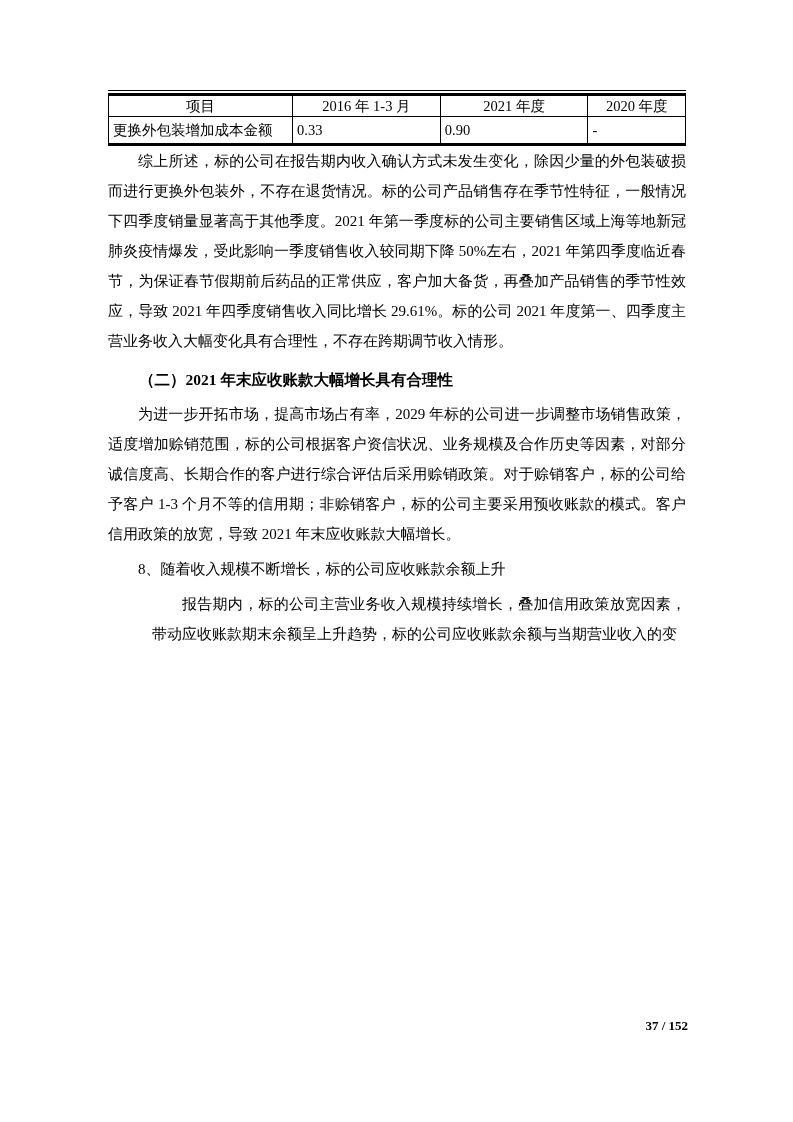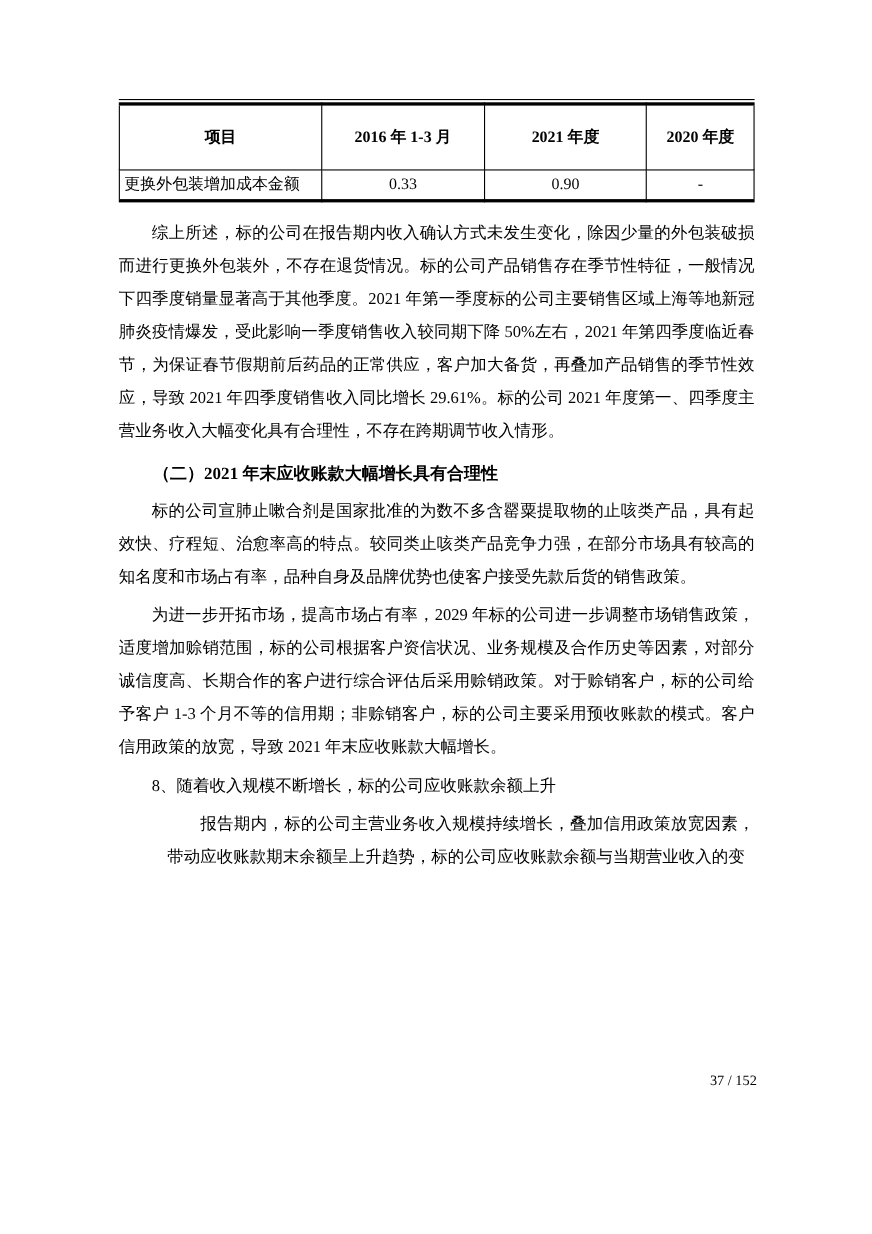--- a/index.html
+++ b/index.html
@@ -30,68 +30,67 @@
   table.cost-table {
     width: 100%;
     border-collapse: collapse;
     border: 1px solid #000;
     border-top: 3px solid #000;
     border-bottom: 3px solid #000;
     font-size: 14.5px;
   }
   table.cost-table th {
     border: 1px solid #000;
-    font-weight: bold;
+    font-weight: normal;
     text-align: center;
-    padding: 20px 4px;
+    padding: 1px 4px;
     line-height: 18px;
   }
   table.cost-table td {
     border: 1px solid #000;
-    text-align: center;
+    text-align: left;
     padding: 4px 4px;
     line-height: 18px;
   }
   table.cost-table td.item-cell {
     text-align: left;
     padding-left: 4px;
   }
   
   .para {
     font-size: 15px;
     line-height: 30px;
     text-align: justify;
     text-indent: 2em;
     margin: 0 0 5px 0;
   }
   .para.first {
-    margin-top: 13px;
   }
   .heading {
     font-size: 15.5px;
     font-weight: bold;
     line-height: 30px;
     text-indent: 2em;
     margin: 9px 0 4px 0;
   }
   .subhead {
     margin-top: 5px;
     margin-bottom: 5px;
   }
   .last-para {
     margin-bottom: 0;
     margin-left: 44px;
   }
   
   .footer {
     position: absolute;
     right: 105px;
-    top: 974px;
+    top: 1018px;
     font-size: 13px;
-    font-weight: normal;
+    font-weight: bold;
     font-family: "Liberation Serif", "DejaVu Serif", serif;
   }
 </style>
 </head>
 <body>
 
 <div class="page">
   <div class="content">
 
     <div class="table-wrap">
@@ -120,21 +119,20 @@
         </tbody>
       </table>
     </div>
 
     <p class="para first">综上所述，标的公司在报告期内收入确认方式未发生变化，除因少量的外包装破损而进行更换外包装外，不存在退货情况。标的公司产品销售存在季节性特征，一般情况下四季度销量显著高于其他季度。2021 年第一季度标的公司主要销售区域上海等地新冠肺炎疫情爆发，受此影响一季度销售收入较同期下降 50%左右，2021 年第四季度临近春节，为保证春节假期前后药品的正常供应，客户加大备货，再叠加产品销售的季节性效应，导致 2021 年四季度销售收入同比增长 29.61%。标的公司 2021 年度第一、四季度主营业务收入大幅变化具有合理性，不存在跨期调节收入情形。</p>
 
     <h3 class="heading">（二）2021 年末应收账款大幅增长具有合理性</h3>
 
 
 
-    <p class="para">标的公司宣肺止嗽合剂是国家批准的为数不多含罂粟提取物的止咳类产品，具有起效快、疗程短、治愈率高的特点。较同类止咳类产品竞争力强，在部分市场具有较高的知名度和市场占有率，品种自身及品牌优势也使客户接受先款后货的销售政策。</p>
 
     <p class="para">为进一步开拓市场，提高市场占有率，2029 年标的公司进一步调整市场销售政策，适度增加赊销范围，标的公司根据客户资信状况、业务规模及合作历史等因素，对部分诚信度高、长期合作的客户进行综合评估后采用赊销政策。对于赊销客户，标的公司给予客户 1-3 个月不等的信用期；非赊销客户，标的公司主要采用预收账款的模式。客户信用政策的放宽，导致 2021 年末应收账款大幅增长。</p>
 
     <p class="para subhead">8、随着收入规模不断增长，标的公司应收账款余额上升</p>
 
     <p class="para last-para">报告期内，标的公司主营业务收入规模持续增长，叠加信用政策放宽因素，带动应收账款期末余额呈上升趋势，标的公司应收账款余额与当期营业收入的变</p>
 
   </div>
 
   <div class="footer">37 / 152</div>

